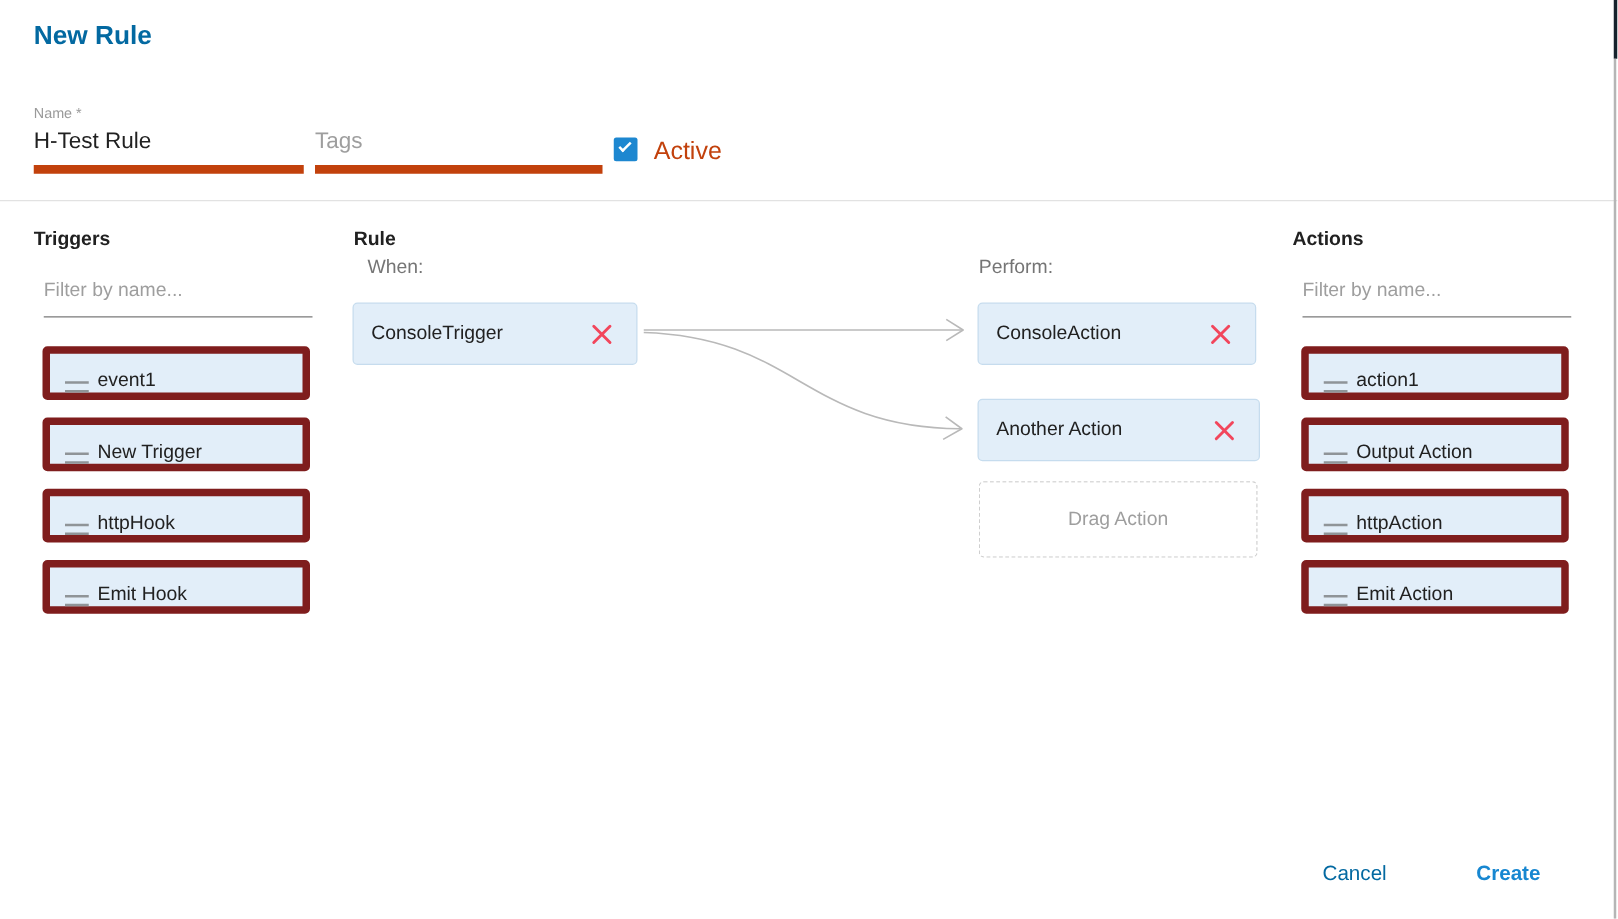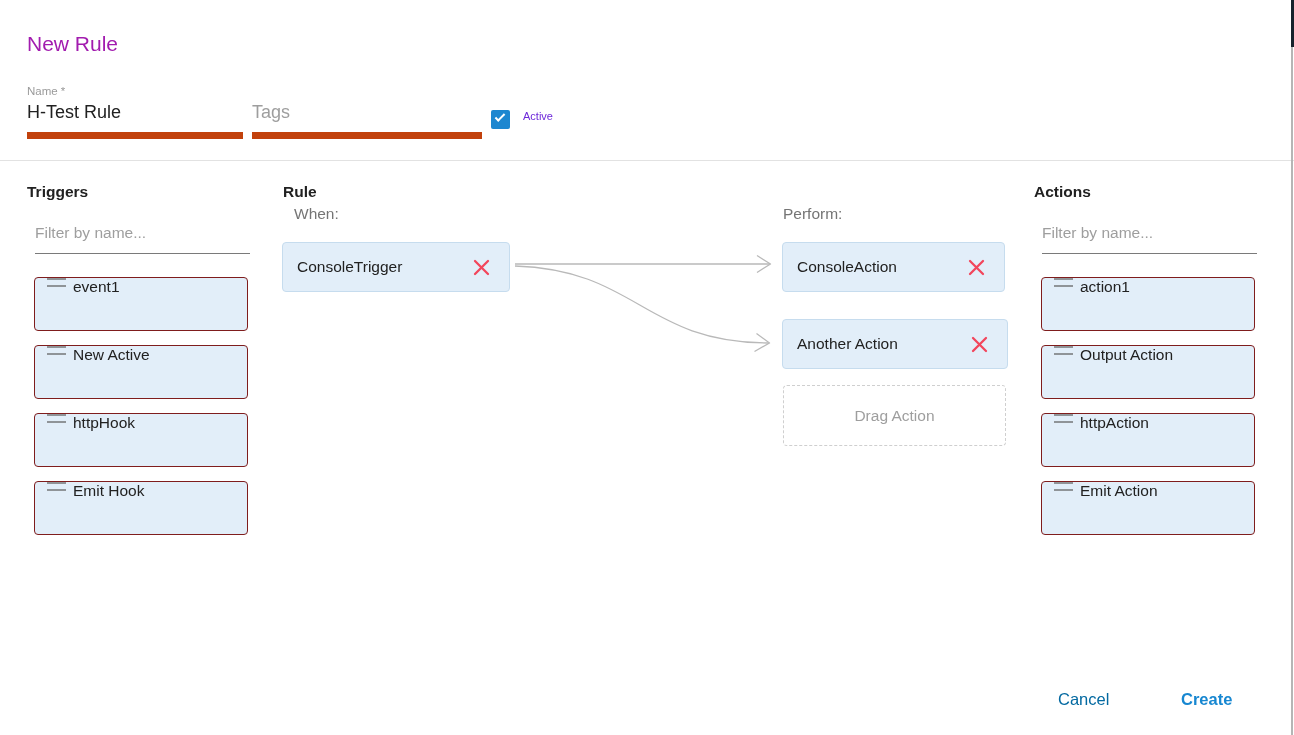--- a/index.html
+++ b/index.html
@@ -4,59 +4,59 @@
 <style>
   * { box-sizing: border-box; }
   html,body { margin:0; padding:0; }
   body {
     width:1294px; height:735px; position:relative; overflow:hidden;
     background:#ffffff; color:#212121;
     font-family:"Liberation Sans", sans-serif;
   }
 
   
-  .dlg-title { position:absolute; left:27px; top:32px; font-size:21px; font-weight:400; color:#a21caf; }
+  .dlg-title { position:absolute; left:27px; top:17px; font-size:21px; font-weight:700; color:#0369a1; }
   .name-label { position:absolute; left:27px; top:85px; font-size:11.5px; color:#9a9a9a; }
   .underline-input {
     position:absolute; border:none; outline:none; background:transparent;
     border-bottom:7px solid #c2410c; font-family:"Liberation Sans", sans-serif;
     font-size:18px; color:#212121; padding:0 0 10px 0; border-radius:0;
   }
   .underline-input::placeholder { color:#9e9e9e; opacity:1; }
   #name-input { left:27px; top:103px; width:216px; height:36px; }
   #tags-input { left:252px; top:103px; width:230px; height:36px; }
 
   .checkbox {
     position:absolute; left:491px; top:110px; width:19px; height:19px;
     border-radius:2px; cursor:pointer;
   }
   .checkbox .check {
     position:absolute; left:3.5px; top:4px; width:10px; height:5px;
     border-left:2.5px solid #fff; border-bottom:2.5px solid #fff;
     transform:rotate(-45deg);
   }
-  .active-label { position:absolute; left:523px; top:110px; font-size:11px; color:#6d28d9; }
+  .active-label { position:absolute; left:523px; top:110px; font-size:20px; color:#c2410c; }
 
   .divider { position:absolute; left:0; top:160px; width:1294px; height:1px; background:#e2e2e2; }
 
   
   .panel-title { position:absolute; font-size:15.5px; font-weight:700; color:#212121; }
   .sub-label { position:absolute; font-size:15.5px; color:#757575; }
 
   .filter-input {
     position:absolute; border:none; outline:none; background:transparent;
     border-bottom:1px solid #7a7a7a; font-family:"Liberation Sans", sans-serif;
     font-size:15.5px; color:#ef4444; padding:0 0 10px 0; width:215px; height:31px; border-radius:0;
   }
   .filter-input::placeholder { color:#9e9e9e; opacity:1; }
 
   .chip-list { position:absolute; width:214px; display:flex; flex-direction:column; gap:14px; }
   .chip {
-    display:flex; align-items:flex-start; height:54px;
-    background:#e2eef9; border:1px solid #7f1d1d; border-radius:4px;
+    display:flex; align-items:flex-end; height:43px;
+    background:#e2eef9; border:6px solid #7f1d1d; border-radius:4px;
     padding:0 10px 0 12px; font-size:15.5px; color:#212121; cursor:grab;
   }
   .drag-handle {
     width:19px; height:9px; margin-right:7px; flex:0 0 auto;
     border-top:2px solid #8f9498; border-bottom:2px solid #8f9498;
   }
 
   .rule-chip {
     position:absolute; display:flex; align-items:center; justify-content:space-between;
     background:#e2eef9; border:1px solid #c6dcee; border-radius:4px;
@@ -104,21 +104,21 @@
 <div class="panel-title" style="left:27px; top:183px;">Triggers</div>
 <input class="filter-input" style="left: 35px; top: 223px;" type="text" placeholder="Filter by name...">
 
 <div class="chip-list" style="left:34px; top:277px;">
   <div class="chip">
     <span class="drag-handle"></span>
     <span>event1</span>
   </div>
   <div class="chip">
     <span class="drag-handle"></span>
-    <span>New Active</span>
+    <span>New Trigger</span>
   </div>
   <div class="chip">
     <span class="drag-handle"></span>
     <span>httpHook</span>
   </div>
   <div class="chip">
     <span class="drag-handle"></span>
     <span>Emit Hook</span>
   </div>
 </div>

